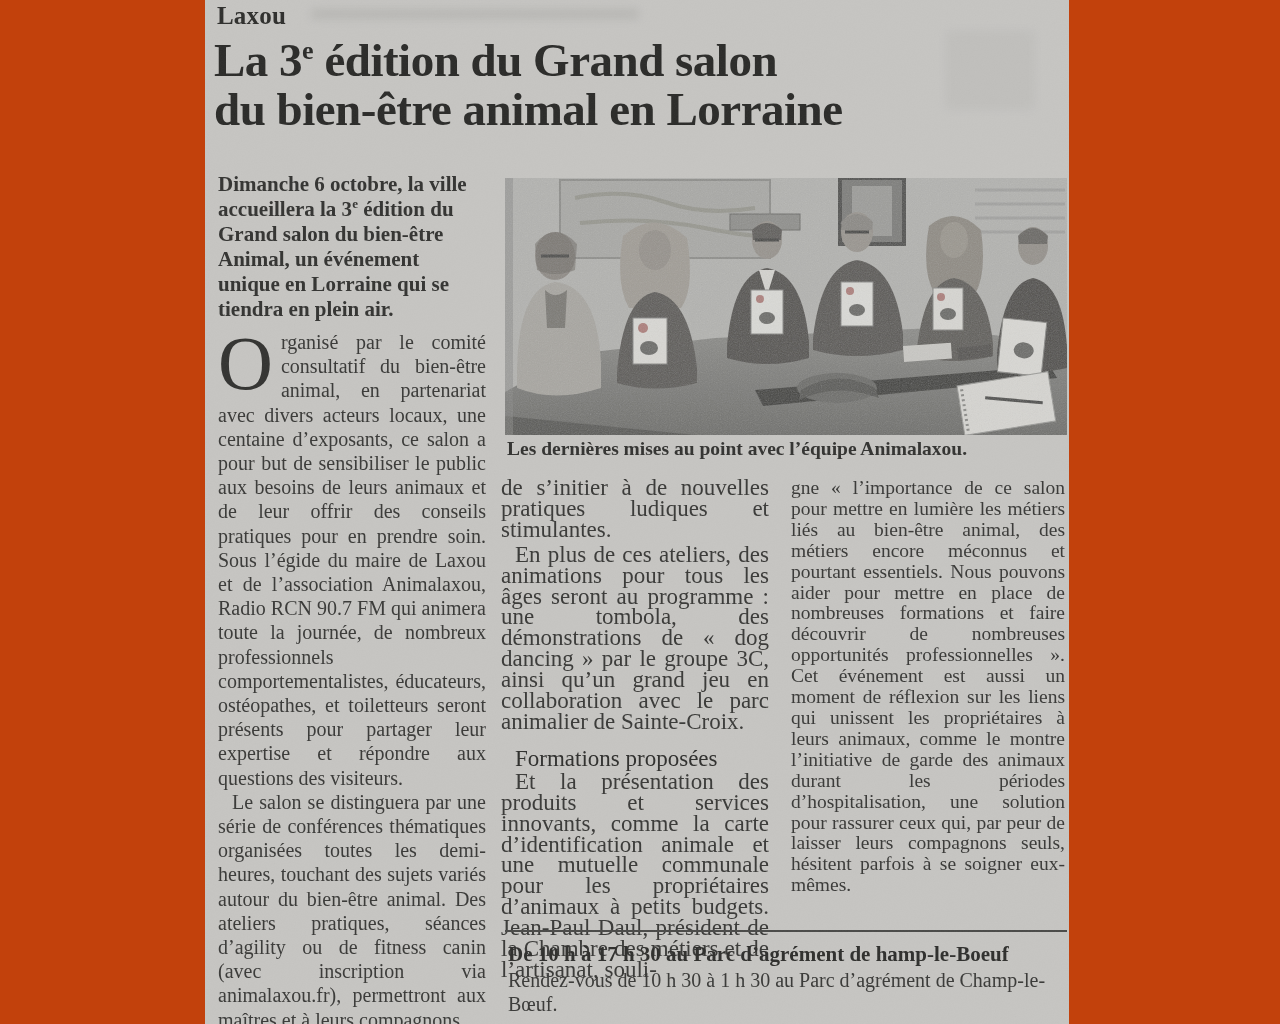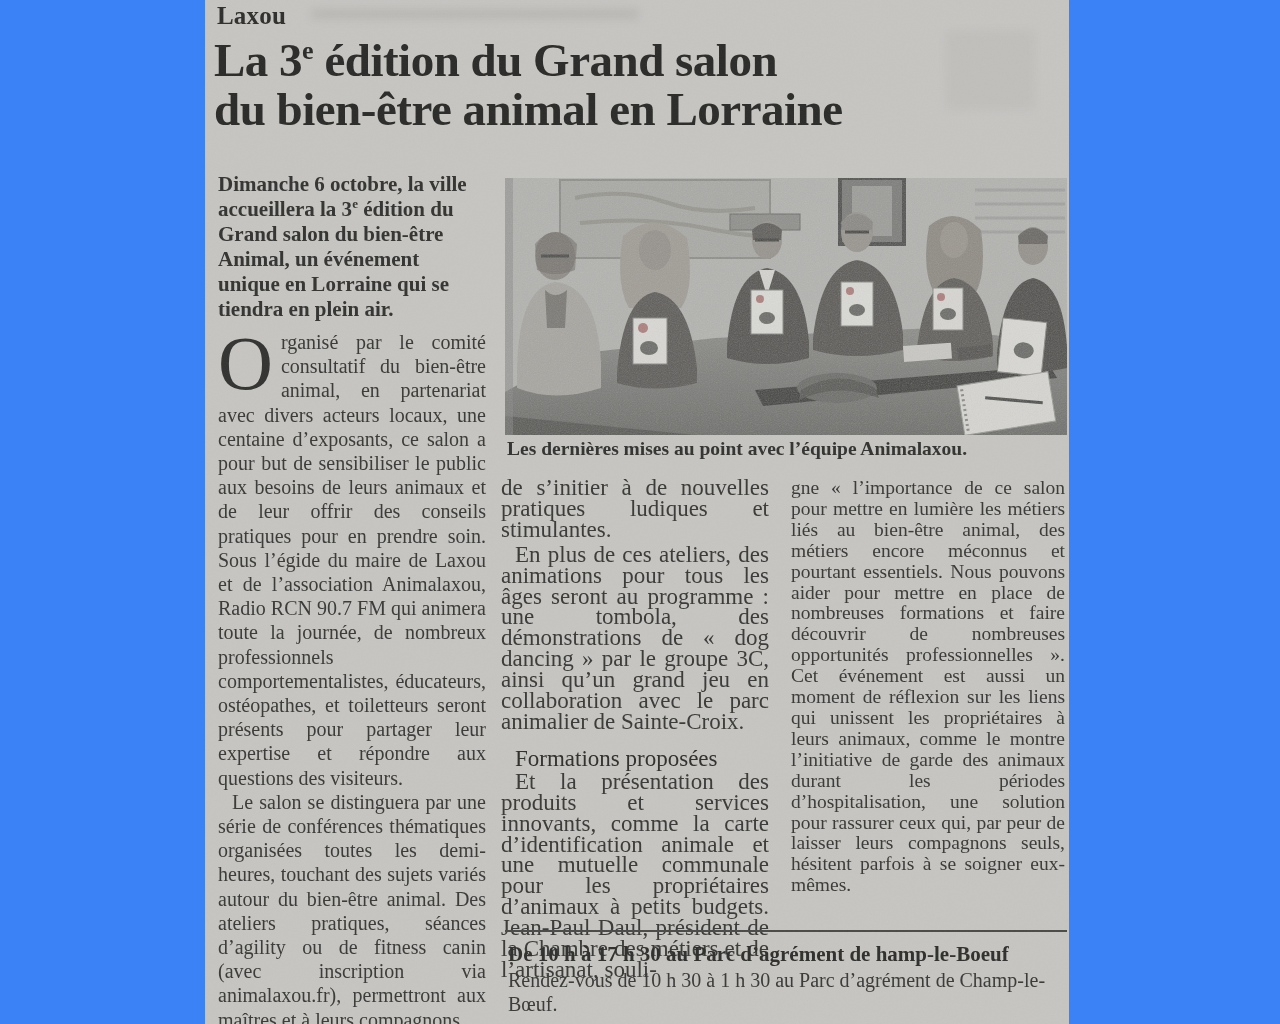--- a/index.html
+++ b/index.html
@@ -1,18 +1,18 @@
 <!DOCTYPE html>
 <html lang="fr"><head>
 <meta charset="utf-8">
 <style>
   html,body{margin:0;padding:0;background:#ffffff;}
   #stage{
     position:relative;width:1280px;height:1024px;overflow:hidden;
-    background:#3b82f6;
+    background:#c2410c;
     font-family:"Liberation Serif","DejaVu Serif",serif;
   }
   
   .scan{
     position:absolute;left:205px;top:0;width:864px;height:1024px;
     background:#c6c5c2;color:#3a3a38;
   }
   .grain{position:absolute;left:0;top:0;width:100%;height:100%;pointer-events:none;opacity:.5;}
   .smudge{position:absolute;background:#8f8f8c;filter:blur(4px);border-radius:6px;}
 

